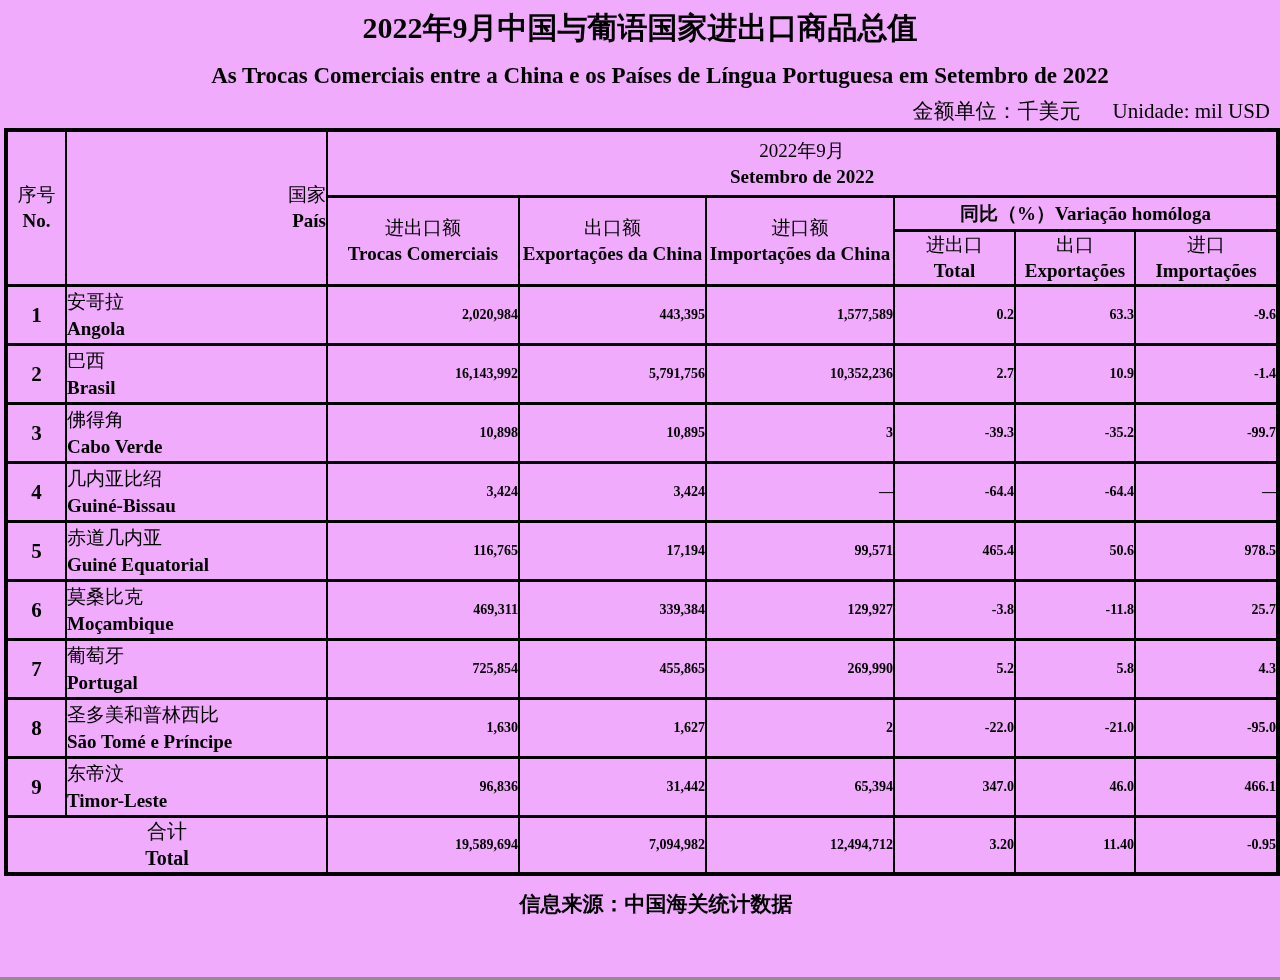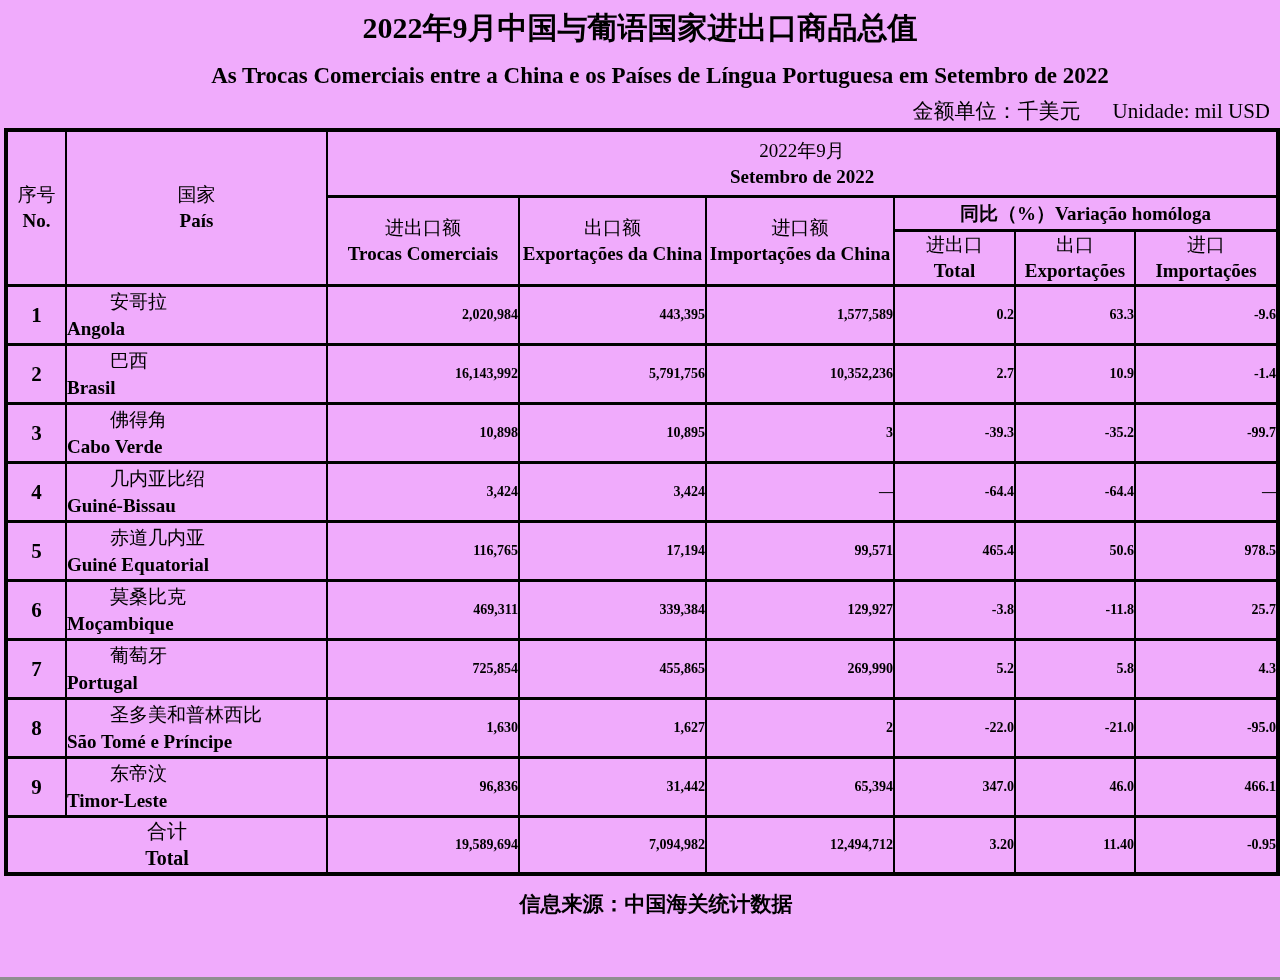--- a/index.html
+++ b/index.html
@@ -55,21 +55,21 @@
     overflow: hidden;
   }
   .hline-zh { font-weight: normal; }
   .hline-pt { font-weight: bold; }
   td.hcell {
     text-align: center;
     font-size: 19px;
     line-height: 26px;
   }
   td.h-country {
-    text-align: center;
+    text-align: right;
     padding-left: 6px;
   }
   td.h-period { height: 63px; }
   td.h-yoy { height: 31px; text-align: center; }
   tr.header-row-c td { height: 49px; }
   .yoy-inline { display: inline-block; }
 
   tr.data-row td { height: 56px; }
   tr.total-row td { height: 52px; }
 
@@ -77,21 +77,21 @@
     text-align: center;
     font-weight: bold;
     font-size: 21px;
   }
   td.cell-country {
     text-align: left;
     padding-left: 8px;
     font-size: 19px;
     line-height: 27px;
   }
-  .country-zh { font-weight: normal; padding-left: 43px; }
+  .country-zh { font-weight: normal; }
   .country-pt { font-weight: bold; }
   td.num {
     text-align: right;
     padding-right: 11px;
     font-weight: bold;
     font-size: 14px;
   }
   td.cell-total-label {
     text-align: center;
     font-size: 20px;

